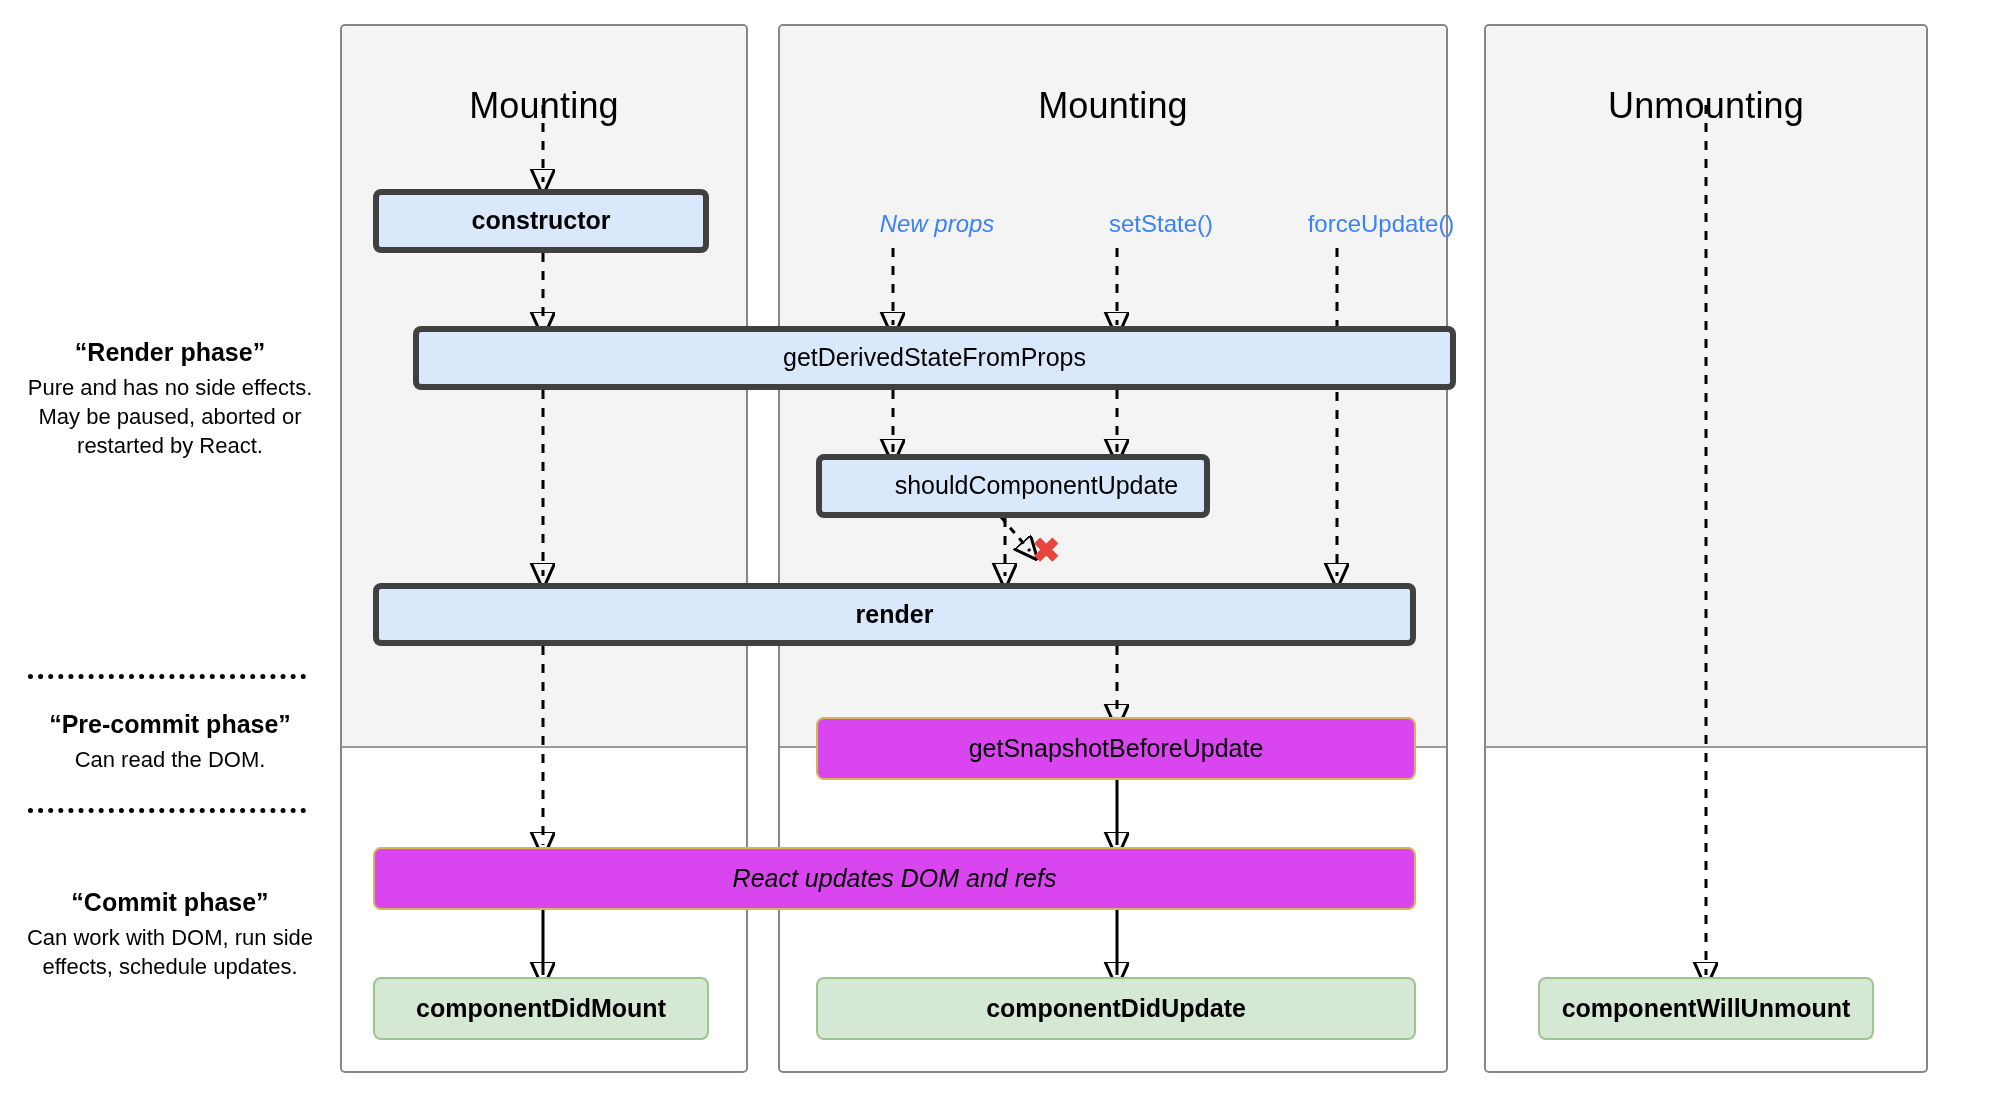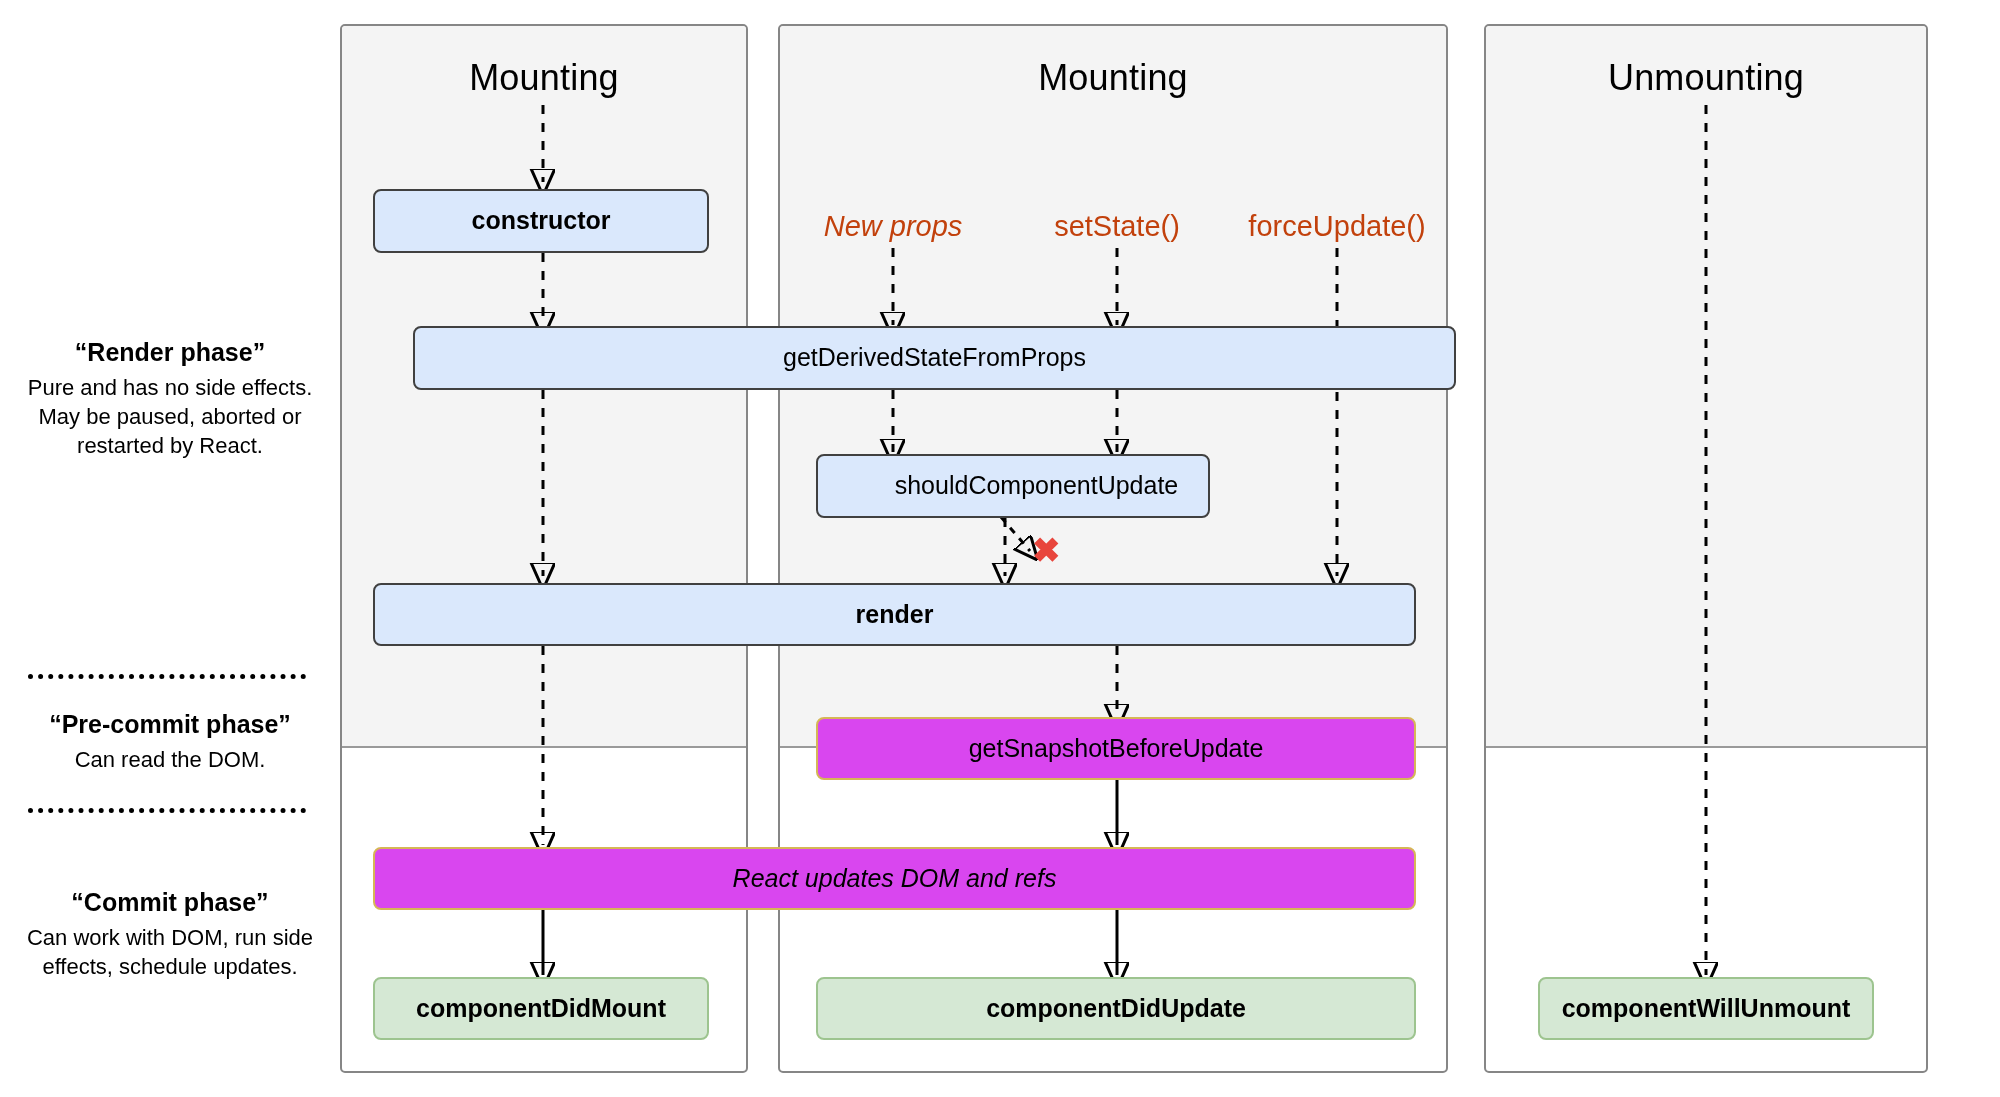--- a/index.html
+++ b/index.html
@@ -35,49 +35,51 @@
     border-radius: 4px 4px 0 0;
   }
   .panel-title {
     position: absolute;
     left: 0;
     right: 0;
     text-align: center;
     font-size: 36px;
     color: #000000;
     letter-spacing: 0.2px;
+    margin-top: 28px;
   }
 
   
   .lbox {
     position: absolute;
     box-sizing: border-box;
     border-radius: 8px;
     display: flex;
     align-items: center;
     justify-content: center;
     font-size: 25px;
     color: #000000;
     text-align: center;
     line-height: 1.1;
   }
-  .lbox.blue   { background: #dae8fc; border: 2px solid #404040; }
+  .lbox.blue   { background: #dae8fc; border: 6px solid #404040; }
   .lbox.yellow { background: #d946ef; border: 2px solid #d6b656; }
   .lbox.green  { background: #d5e8d4; border: 2px solid #9dc48f; }
   .lbox.bold   { font-weight: bold; }
   .lbox.italic { font-style: italic; }
 
   
   .srclabel {
     position: absolute;
-    font-size: 29px;
-    color: #c2410c;
+    font-size: 24px;
+    color: #3b82f6;
     text-align: center;
     white-space: nowrap;
     transform: translateX(-50%);
+    margin-left: 44px;
   }
   .srclabel.italic { font-style: italic; }
 
   
   .legend {
     position: absolute;
     width: 300px;
     text-align: center;
     color: #000000;
   }

